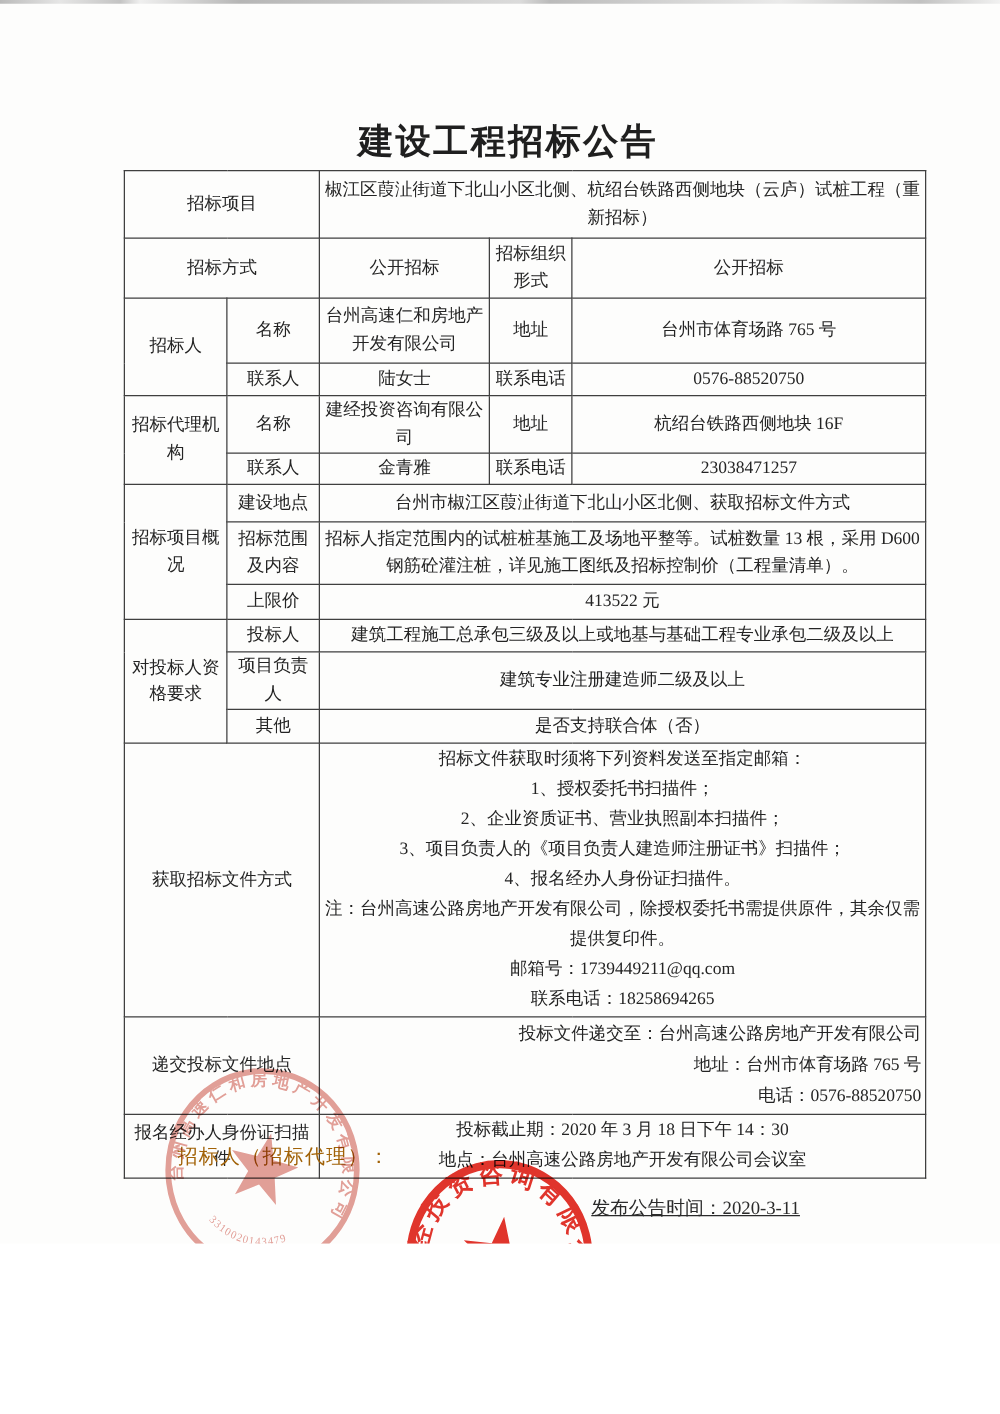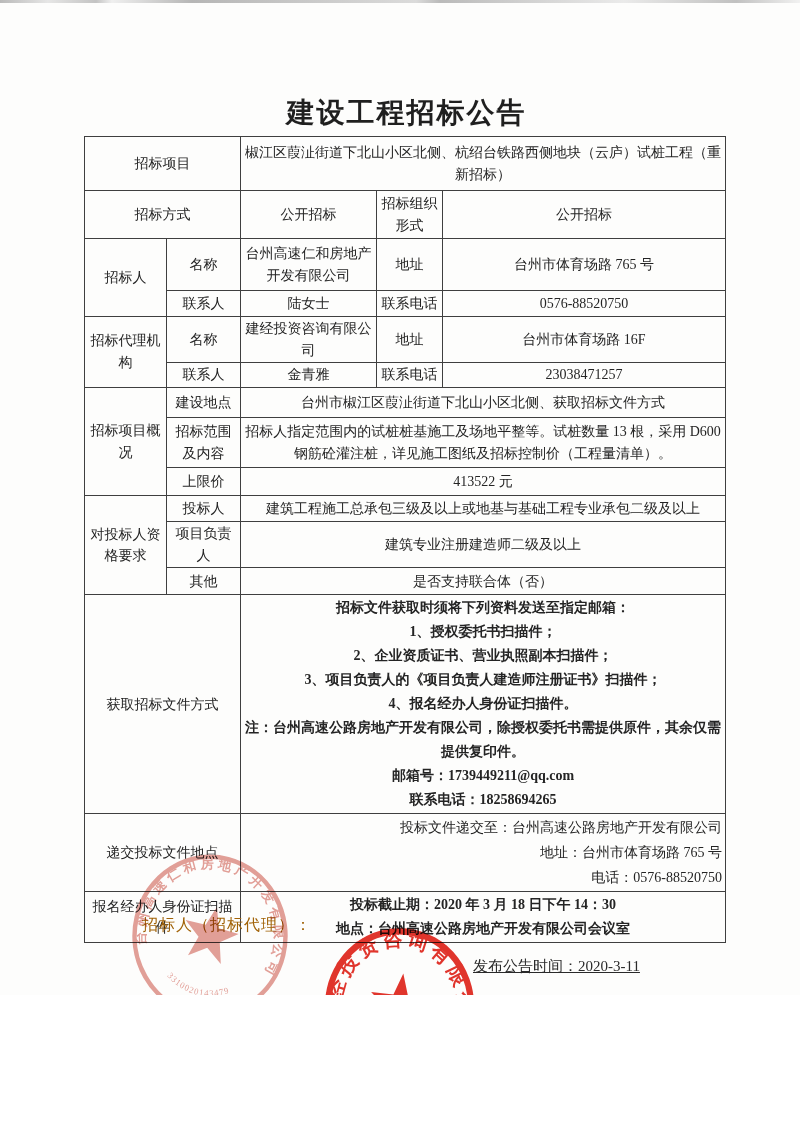--- a/index.html
+++ b/index.html
@@ -10,30 +10,30 @@
   }
   .scan-top{
     position:absolute; top:0; left:0; width:100%; height:3px; opacity:.5;
     background:linear-gradient(90deg,#777 0%,#cfcfcf 6%,#8a8a8a 12%,#e2e2e2 14%,#6f6f6f 24%,#b9b9b9 52%,#787878 55%,#d8d8d8 78%,#858585 92%,#e6e6e6 100%);
   }
   .doc-title{
     position:absolute; top:94px; left:86px; width:641px;
     text-align:center; font-size:28px; font-weight:bold; letter-spacing:2px; color:#1f1f1f;
   }
   table.bid{
-    position:absolute; top:136px; left:84px; width:641px;
+    position:absolute; top:136px; left:99px; width:641px;
     border-collapse:collapse; table-layout:fixed;
   }
   table.bid td{
     border:1.5px solid #3f3f3f; text-align:center; vertical-align:middle;
     font-size:14px; line-height:1.55; padding:1px 3px; word-break:break-all;
   }
   td.small-name{font-size:13.5px;}
   td.lines{text-align:left; vertical-align:middle; padding:4px 9px;}
-  .ln{line-height:24px;font-weight:bold;}
+  .ln{line-height:24px;}
   .ln25{line-height:25px;text-align:right;}
   tr.h54{height:54px} tr.h48{height:48px} tr.h52{height:52px} tr.h26{height:26px}
   tr.h28{height:28px} tr.h24{height:24px} tr.h30{height:30px} tr.h50{height:50px}
   tr.h27{height:27px} tr.h46{height:46px} tr.h217{height:217px} tr.h75{height:75px}
   tr.h49{height:49px}
   .footer-signer{
     position:absolute; left:142px; top:915px; font-size:16px; letter-spacing:1px; color:#a16207;
   }
   .footer-publish{
     position:absolute; left:473px; top:957px; font-size:15px; color:#2a2a2a;text-decoration:underline;
@@ -84,21 +84,21 @@
         <td>联系人</td>
         <td>陆女士</td>
         <td>联系电话</td>
         <td>0576-88520750</td>
       </tr>
       <tr class="h28">
         <td rowspan="2">招标代理机构</td>
         <td>名称</td>
         <td>建经投资咨询有限公司</td>
         <td>地址</td>
-        <td>台州市体育场路 16F</td>
+        <td>杭绍台铁路西侧地块 16F</td>
       </tr>
       <tr class="h24">
         <td>联系人</td>
         <td>金青雅</td>
         <td>联系电话</td>
         <td>23038471257</td>
       </tr>
       <tr class="h30">
         <td rowspan="3">招标项目概况</td>
         <td>建设地点</td>

